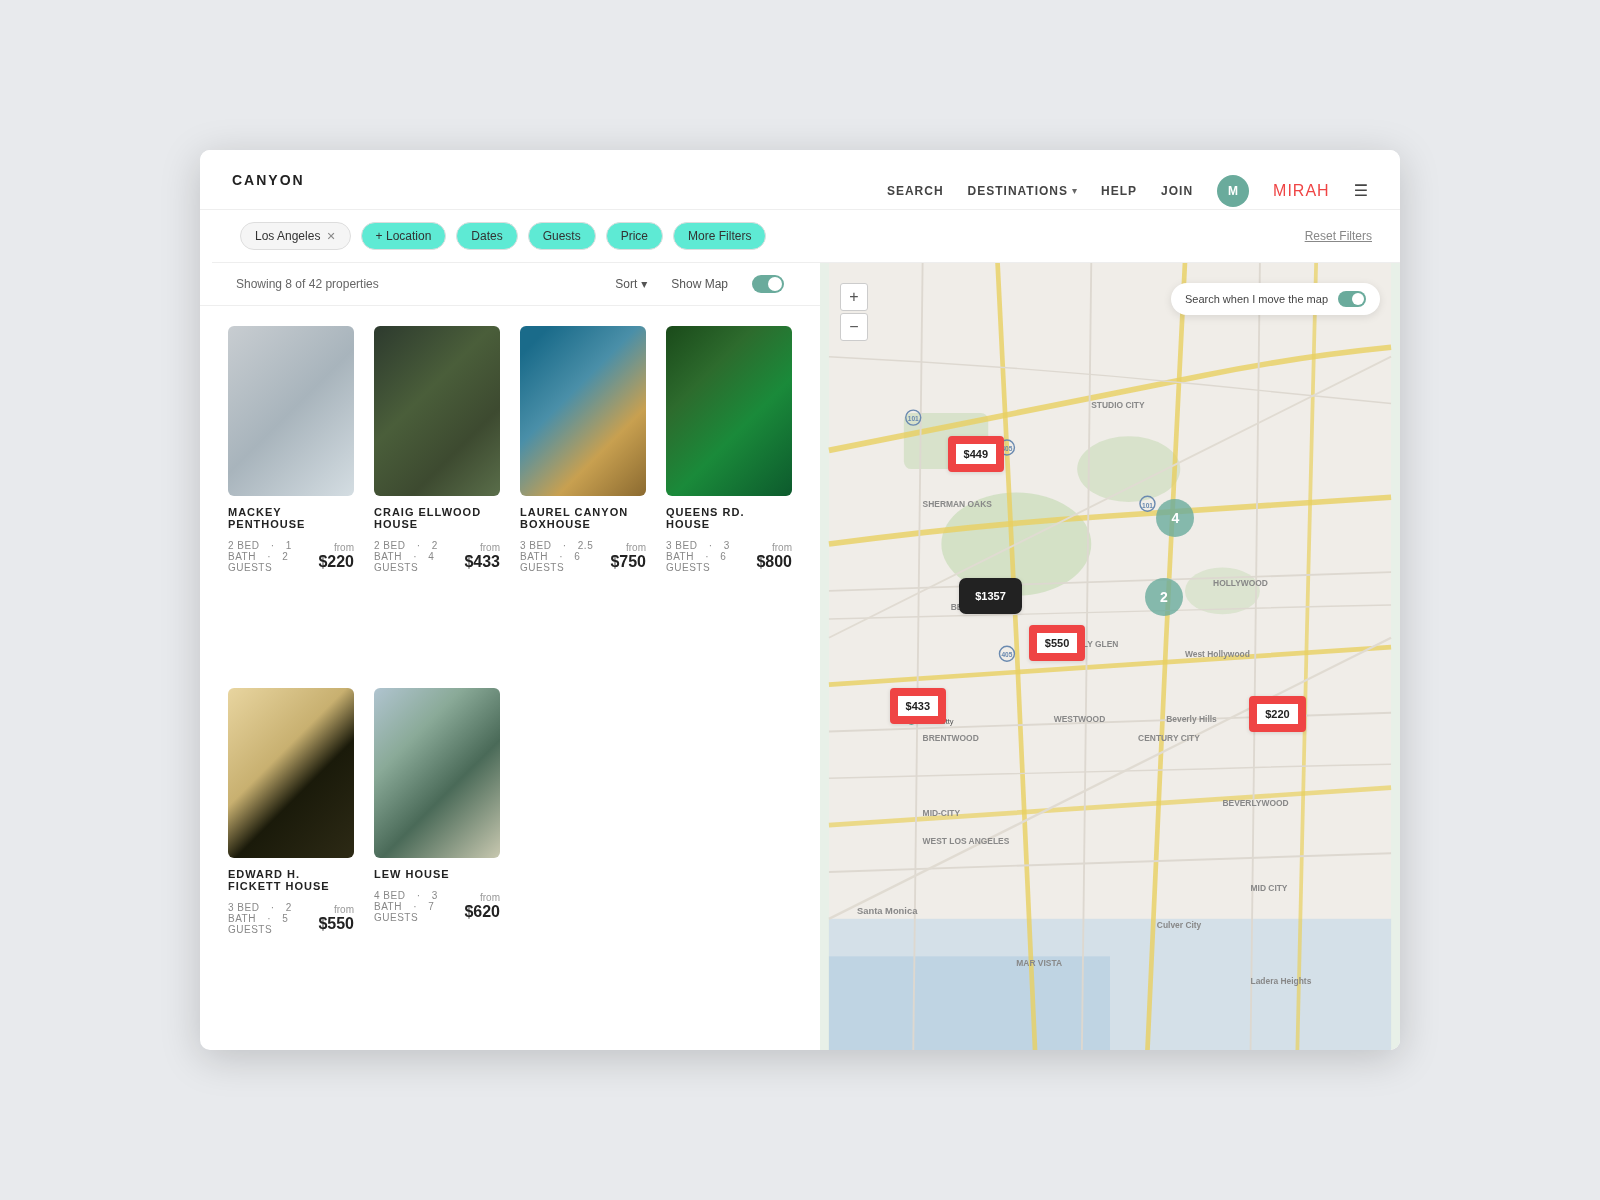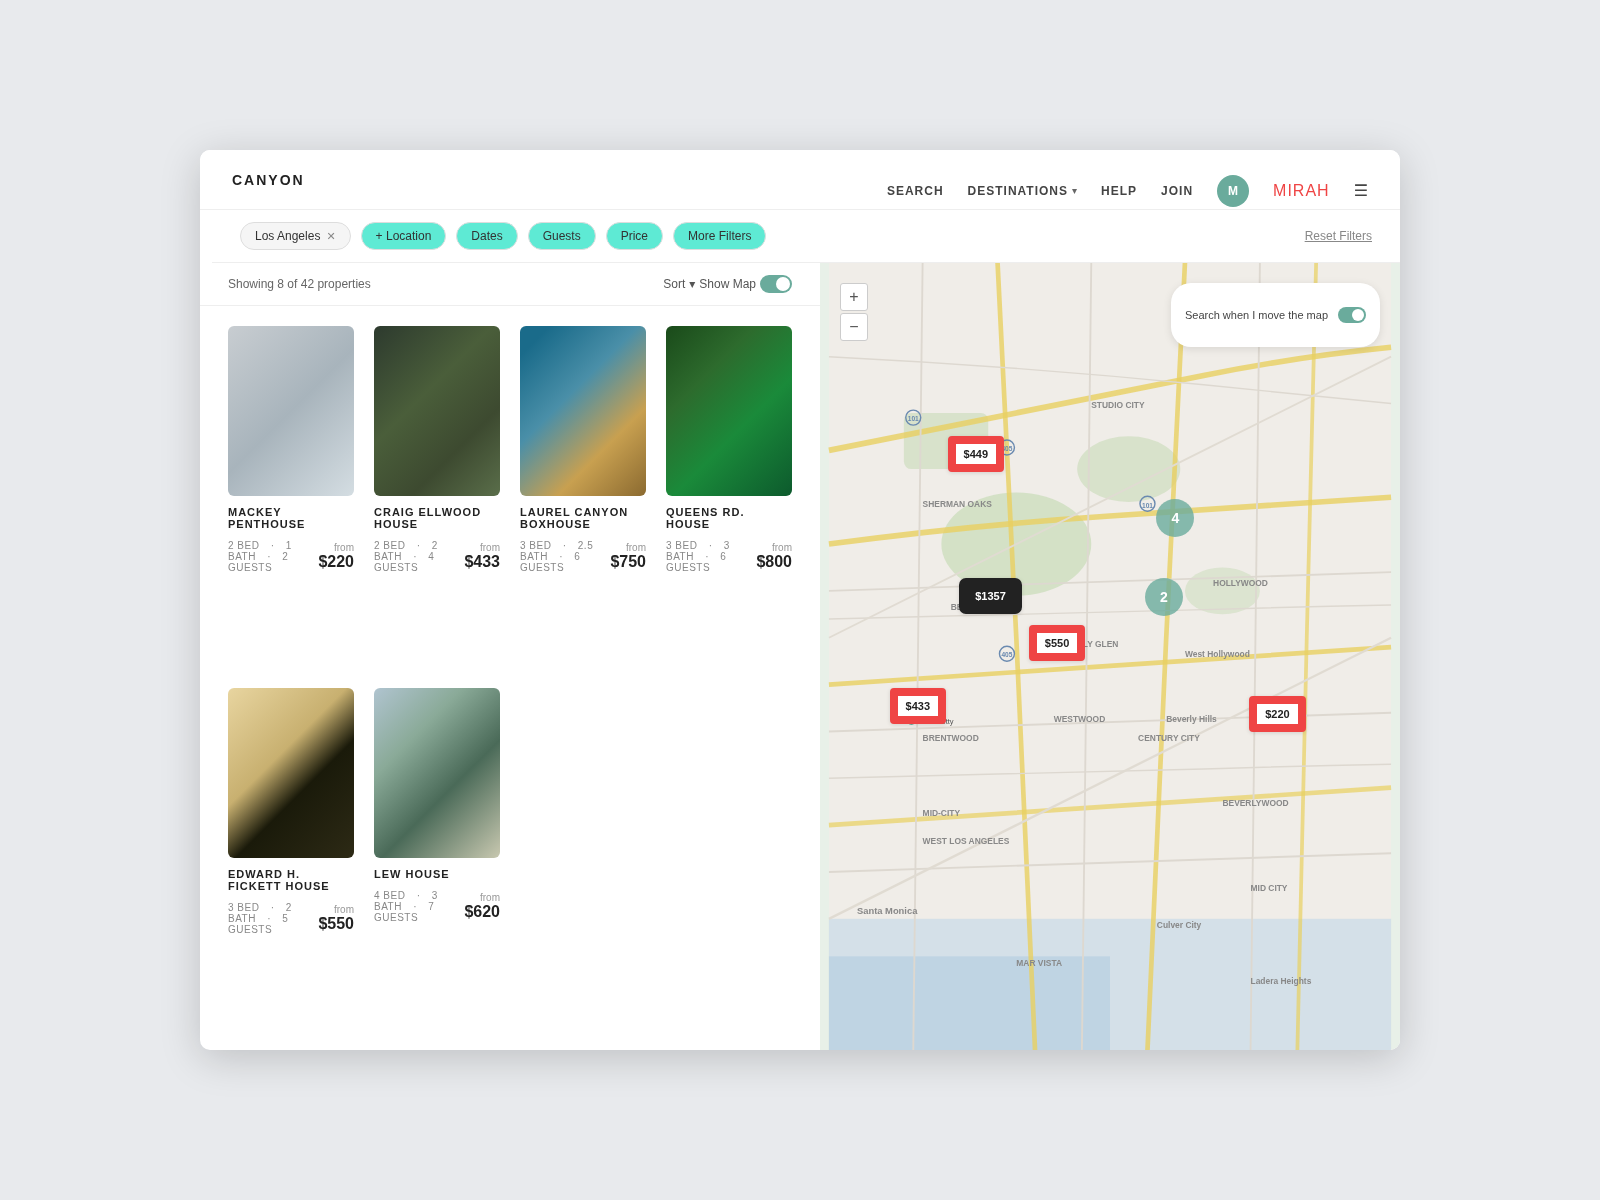--- a/index.html
+++ b/index.html
@@ -135,31 +135,31 @@
       width: 620px;
       flex-shrink: 0;
       display: flex;
       flex-direction: column;
       overflow: hidden;
     }
     .results-bar {
       display: flex;
       align-items: center;
       justify-content: space-between;
-      padding: 12px 28px;
+      padding: 12px 36px;
       border-bottom: 1px solid #eee;
     }
     .results-count {
       font-size: 12px;
       color: #666;
     }
     .results-right {
       display: flex;
       align-items: center;
-      gap: 4px;
+      gap: 24px;
     }
     .sort-btn {
       font-size: 12px;
       color: #555;
       cursor: pointer;
       display: flex;
       align-items: center;
       gap: 4px;
     }
     .show-map-label {
@@ -287,21 +287,21 @@
       font-size: 16px;
       color: #555;
       border-radius: 3px;
     }
     .search-when-move {
       position: absolute;
       top: 20px;
       right: 20px;
       background: #fff;
       border-radius: 20px;
-      padding: 24px 14px;
+      padding: 8px 14px;
       display: flex;
       align-items: center;
       gap: 10px;
       font-size: 11px;
       color: #444;
       box-shadow: 0 2px 8px rgba(0,0,0,0.1);
     }
     .toggle-sm {
       width: 28px;
       height: 16px;

